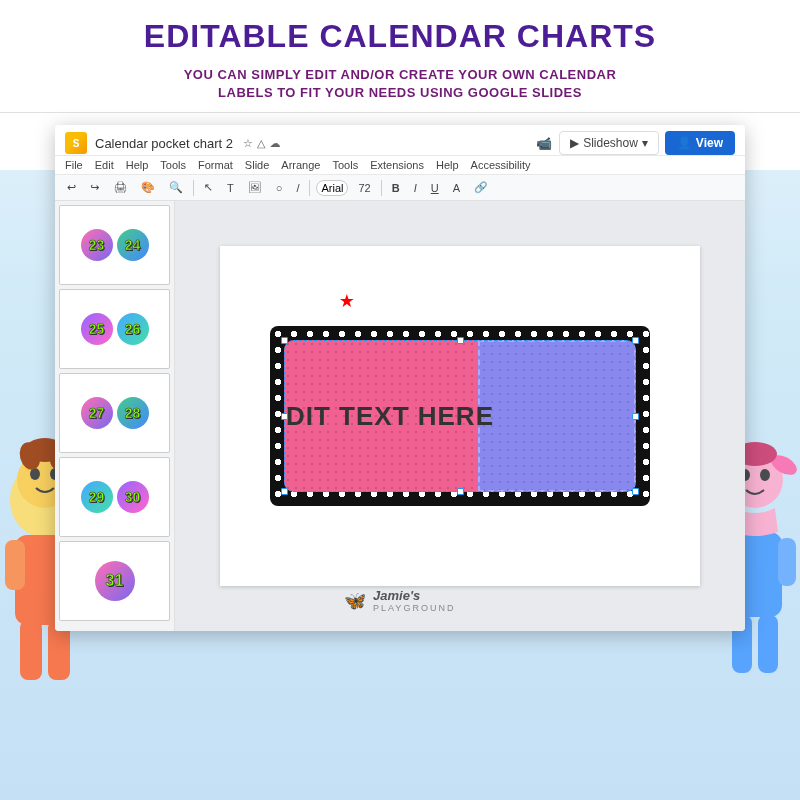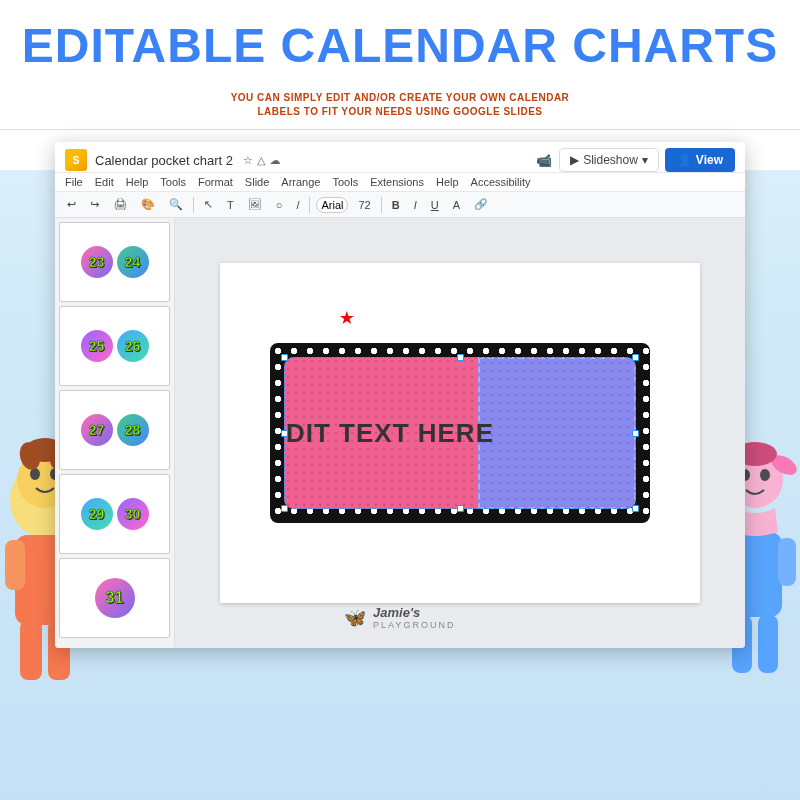--- a/index.html
+++ b/index.html
@@ -24,34 +24,34 @@
     .header {
       position: relative;
       z-index: 10;
       text-align: center;
       padding: 18px 20px 10px;
       background: white;
       border-bottom: 1px solid #e0e0e0;
     }
 
     .main-title {
-      font-size: 48px;
+      font-size: 32px;
       font-weight: 900;
-      color: #3b82f6;
+      color: #4c1d95;
       text-transform: uppercase;
       letter-spacing: 1px;
       font-family: Arial Black, Arial, sans-serif;
     }
 
     .subtitle {
-      font-size: 10px;
+      font-size: 13px;
       font-weight: 800;
-      color: #c2410c;
+      color: #701a75;
       text-transform: uppercase;
-      margin-top: 18px;
+      margin-top: 11px;
       line-height: 1.4;
       letter-spacing: 0.5px;
     }
 
     
     .slides-mockup {
       position: relative;
       z-index: 10;
       margin: 12px auto 0;
       width: 690px;

